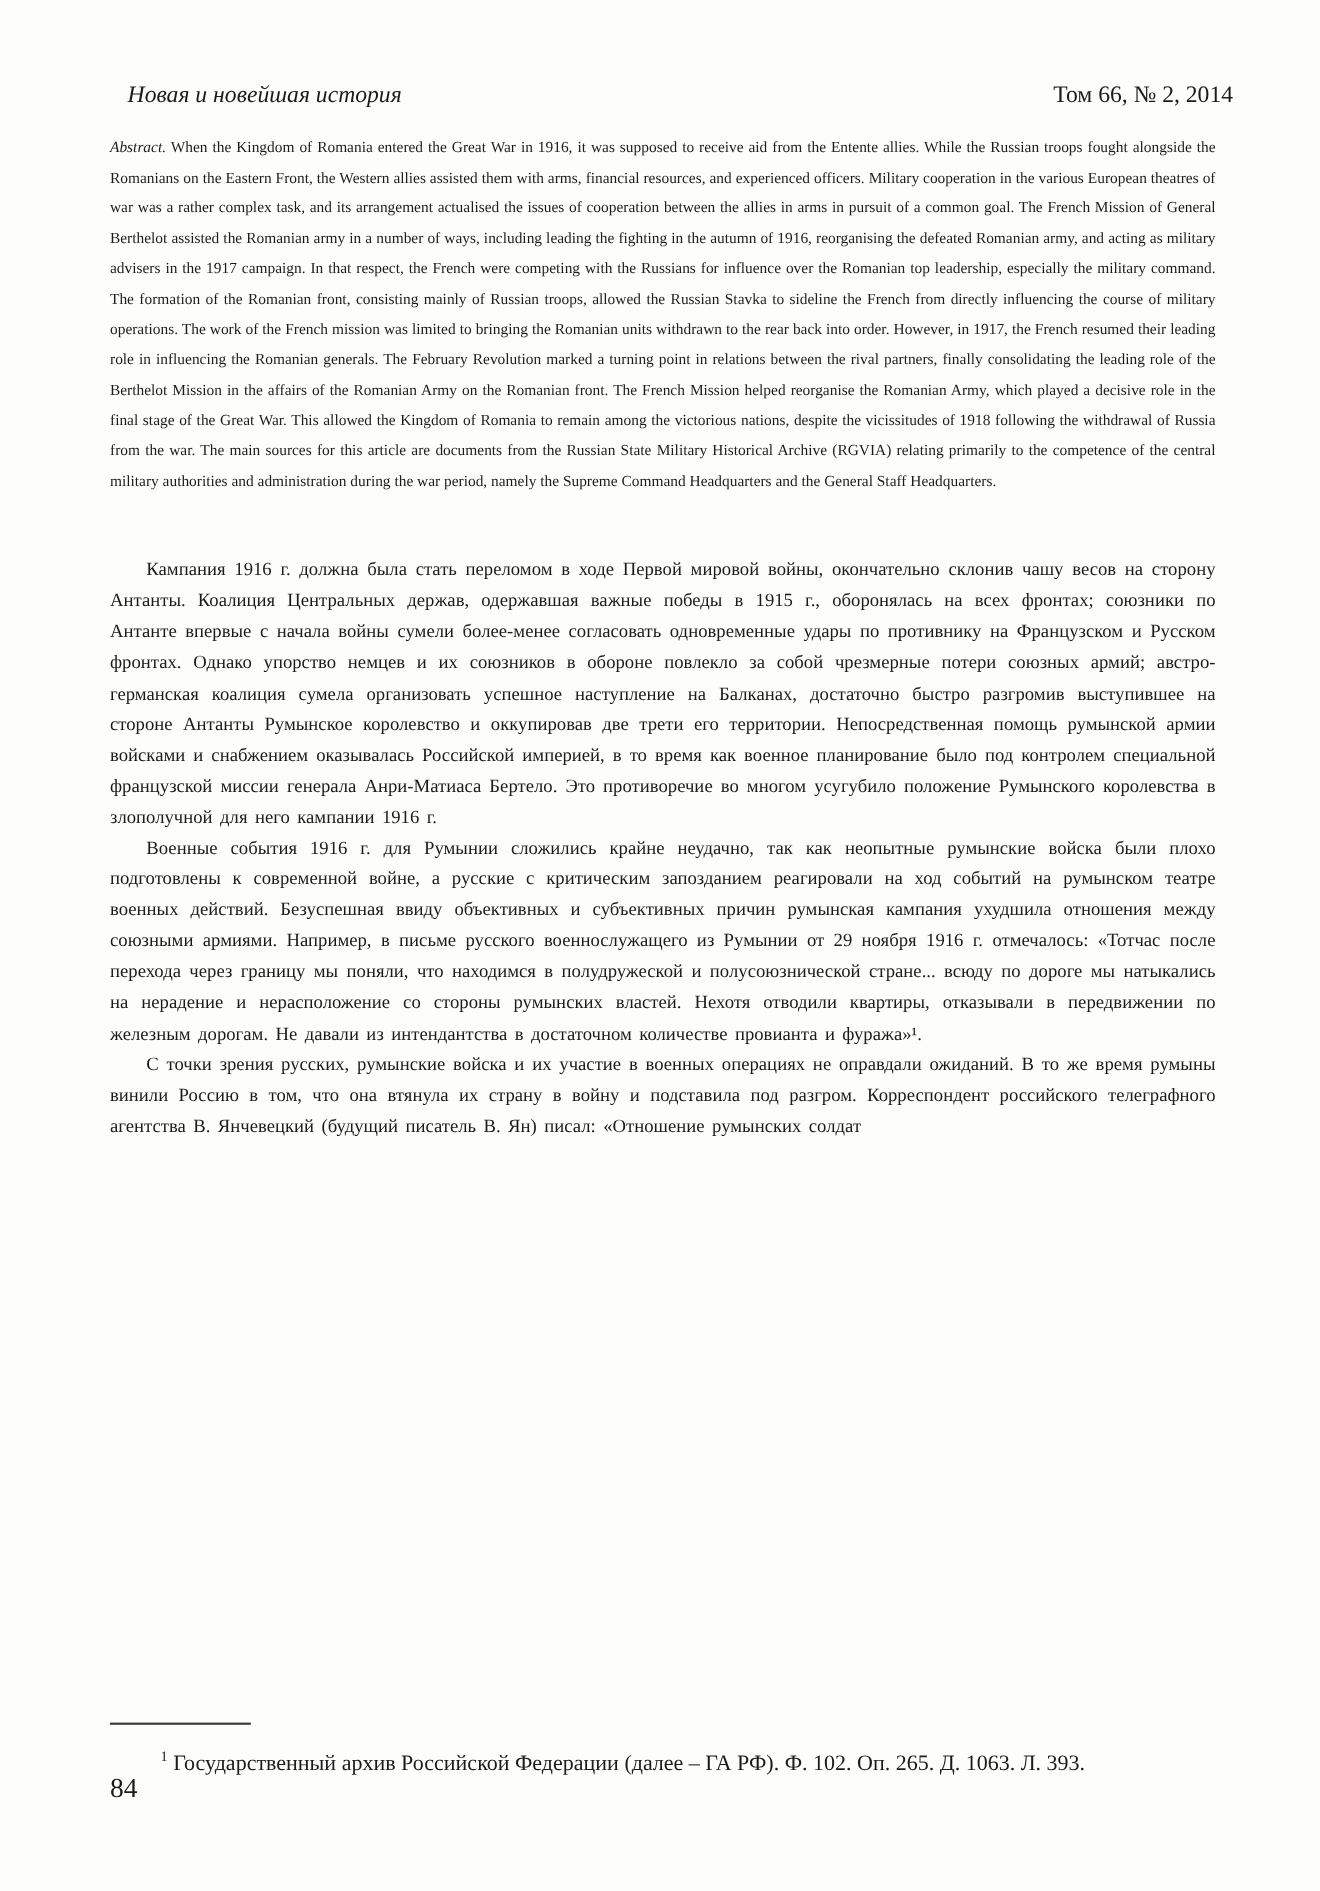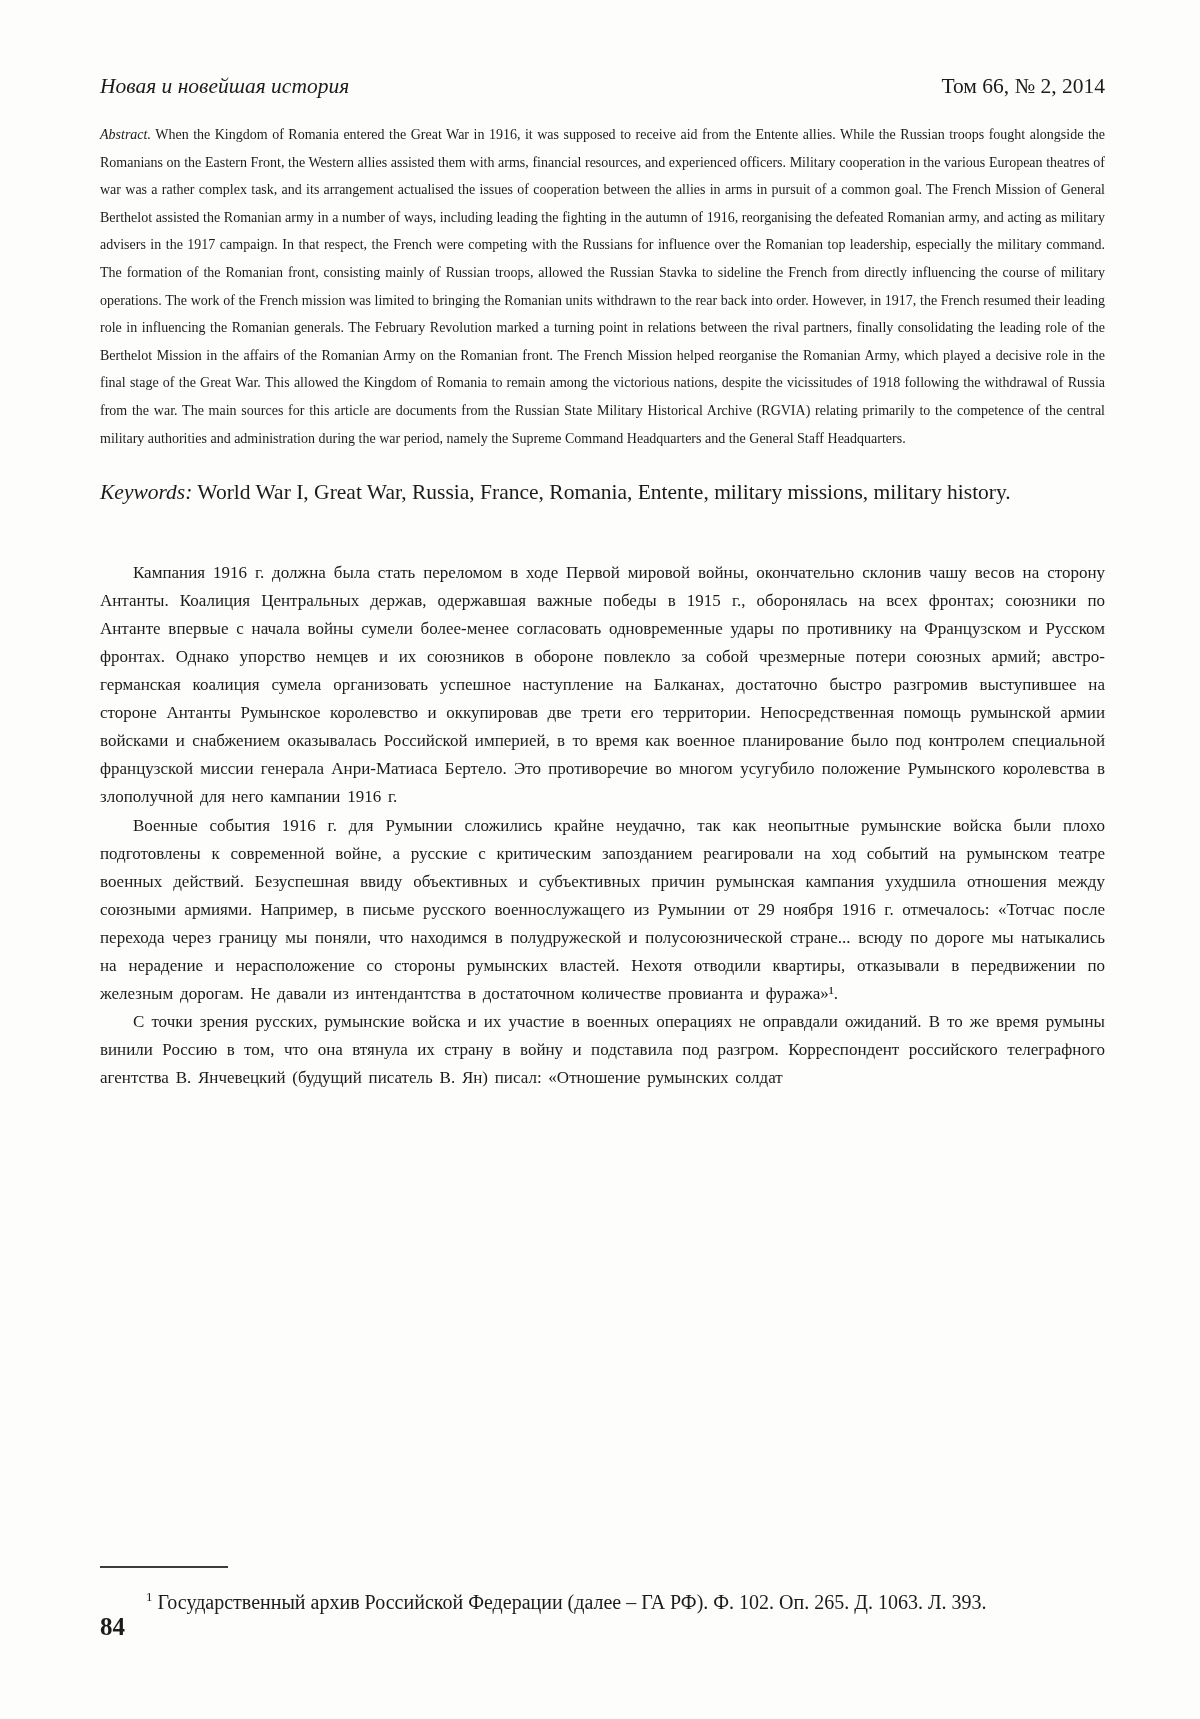--- a/index.html
+++ b/index.html
@@ -10,21 +10,21 @@
     width: 1200px;
     height: 1719px;
     position: relative;
     background: #fdfdfc;
     font-family: "Liberation Serif", "DejaVu Serif", serif;
     color: #1b1b1b;
     overflow: hidden;
   }
   .page-header {
     position: absolute;
-    left: 100px;
+    left: 116px;
     top: 74px;
     width: 1005px;
     display: flex;
     justify-content: space-between;
     align-items: baseline;
     font-size: 21.5px;
   }
   .journal-title {
     font-style: italic;
   }
@@ -83,36 +83,34 @@
     text-align: left;
   }
   .footnote-text sup {
     font-size: 13px;
   }
   .page-number {
     position: absolute;
     left: 100px;
     top: 1613px;
     font-size: 25px;
-    font-weight: bold;
   }
 </style>
 </head>
 <body>
 
 <div class="page-header">
   <span class="journal-title">Новая и новейшая история</span>
   <span class="issue-info">Том 66, № 2, 2014</span>
 </div>
 
 <div class="content">
 
   <p class="abstract-paragraph"><span class="abstract-label">Abstract.</span><span> When the Kingdom of Romania entered the Great War in 1916, it was supposed to receive aid from the Entente allies. While the Russian troops fought alongside the Romanians on the Eastern Front, the Western allies assisted them with arms, financial resources, and experienced officers. Military cooperation in the various European theatres of war was a rather complex task, and its arrangement actualised the issues of cooperation between the allies in arms in pursuit of a common goal. The French Mission of General Berthelot assisted the Romanian army in a number of ways, including leading the fighting in the autumn of 1916, reorganising the defeated Romanian army, and acting as military advisers in the 1917 campaign. In that respect, the French were competing with the Russians for influence over the Romanian top leadership, especially the military command. The formation of the Romanian front, consisting mainly of Russian troops, allowed the Russian Stavka to sideline the French from directly influencing the course of military operations. The work of the French mission was limited to bringing the Romanian units withdrawn to the rear back into order. However, in 1917, the French resumed their leading role in influencing the Romanian generals. The February Revolution marked a turning point in relations between the rival partners, finally consolidating the leading role of the Berthelot Mission in the affairs of the Romanian Army on the Romanian front. The French Mission helped reorganise the Romanian Army, which played a decisive role in the final stage of the Great War. This allowed the Kingdom of Romania to remain among the victorious nations, despite the vicissitudes of 1918 following the withdrawal of Russia from the war. The main sources for this article are documents from the Russian State Military Historical Archive (RGVIA) relating primarily to the competence of the central military authorities and administration during the war period, namely the Supreme Command Headquarters and the General Staff Headquarters.</span></p>
 
-  <p class="keywords-paragraph"><span class="keywords-label">Keywords:</span><span> World War I, Great War, Russia, France, Romania, Entente, military missions, military history.</span></p>
 
   <div class="body-text">
     <p>Кампания 1916 г. должна была стать переломом в ходе Первой мировой войны, окончательно склонив чашу весов на сторону Антанты. Коалиция Центральных держав, одержавшая важные победы в 1915 г., оборонялась на всех фронтах; союзники по Антанте впервые с начала войны сумели более-менее согласовать одновременные удары по противнику на Французском и Русском фронтах. Однако упорство немцев и их союзников в обороне повлекло за собой чрезмерные потери союзных армий; австро-германская коалиция сумела организовать успешное наступление на Балканах, достаточно быстро разгромив выступившее на стороне Антанты Румынское королевство и оккупировав две трети его территории. Непосредственная помощь румынской армии войсками и снабжением оказывалась Российской империей, в то время как военное планирование было под контролем специальной французской миссии генерала Анри-Матиаса Бертело. Это противоречие во многом усугубило положение Румынского королевства в злополучной для него кампании 1916 г.</p>
     <p>Военные события 1916 г. для Румынии сложились крайне неудачно, так как неопытные румынские войска были плохо подготовлены к современной войне, а русские с критическим запозданием реагировали на ход событий на румынском театре военных действий. Безуспешная ввиду объективных и субъективных причин румынская кампания ухудшила отношения между союзными армиями. Например, в письме русского военнослужащего из Румынии от 29 ноября 1916 г. отмечалось: «Тотчас после перехода через границу мы поняли, что находимся в полудружеской и полусоюзнической стране... всюду по дороге мы натыкались на нерадение и нерасположение со стороны румынских властей. Нехотя отводили квартиры, отказывали в передвижении по железным дорогам. Не давали из интендантства в достаточном количестве провианта и фуража»¹.</p>
     <p>С точки зрения русских, румынские войска и их участие в военных операциях не оправдали ожиданий. В то же время румыны винили Россию в том, что она втянула их страну в войну и подставила под разгром. Корреспондент российского телеграфного агентства В. Янчевецкий (будущий писатель В. Ян) писал: «Отношение румынских солдат</p>
   </div>
 
 </div>
 
 <div class="footnote-rule"></div>

